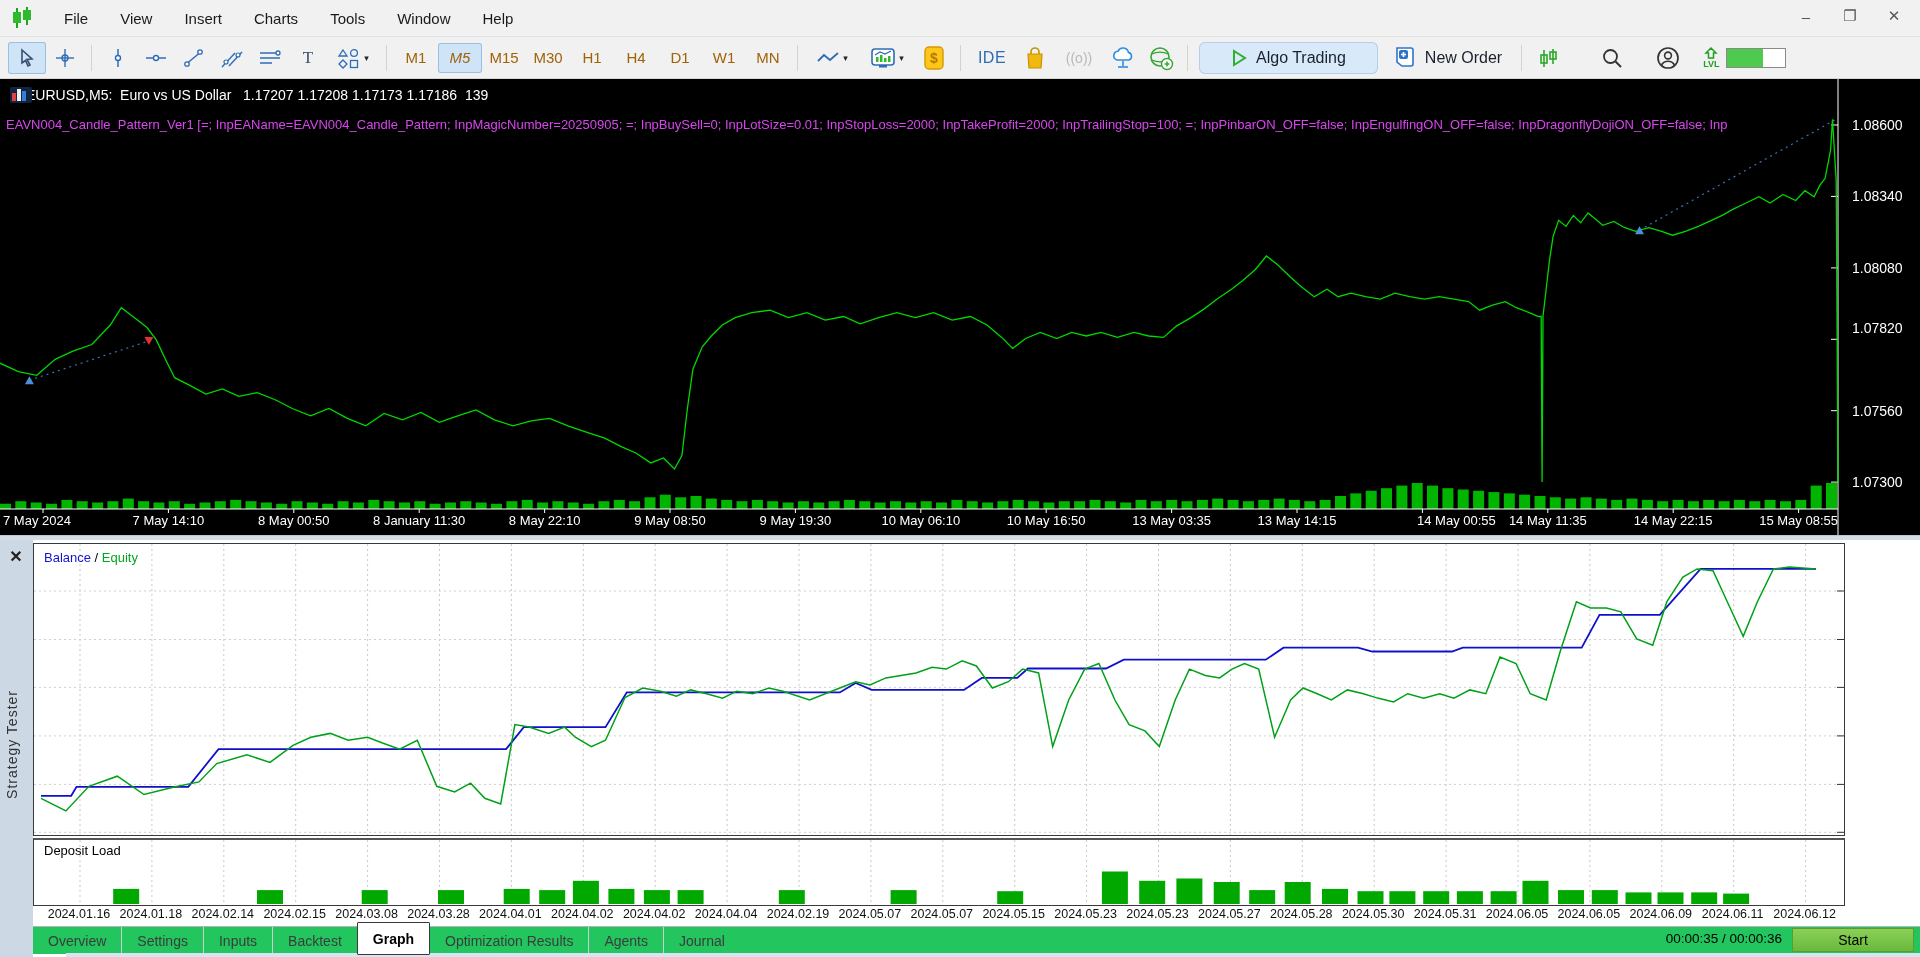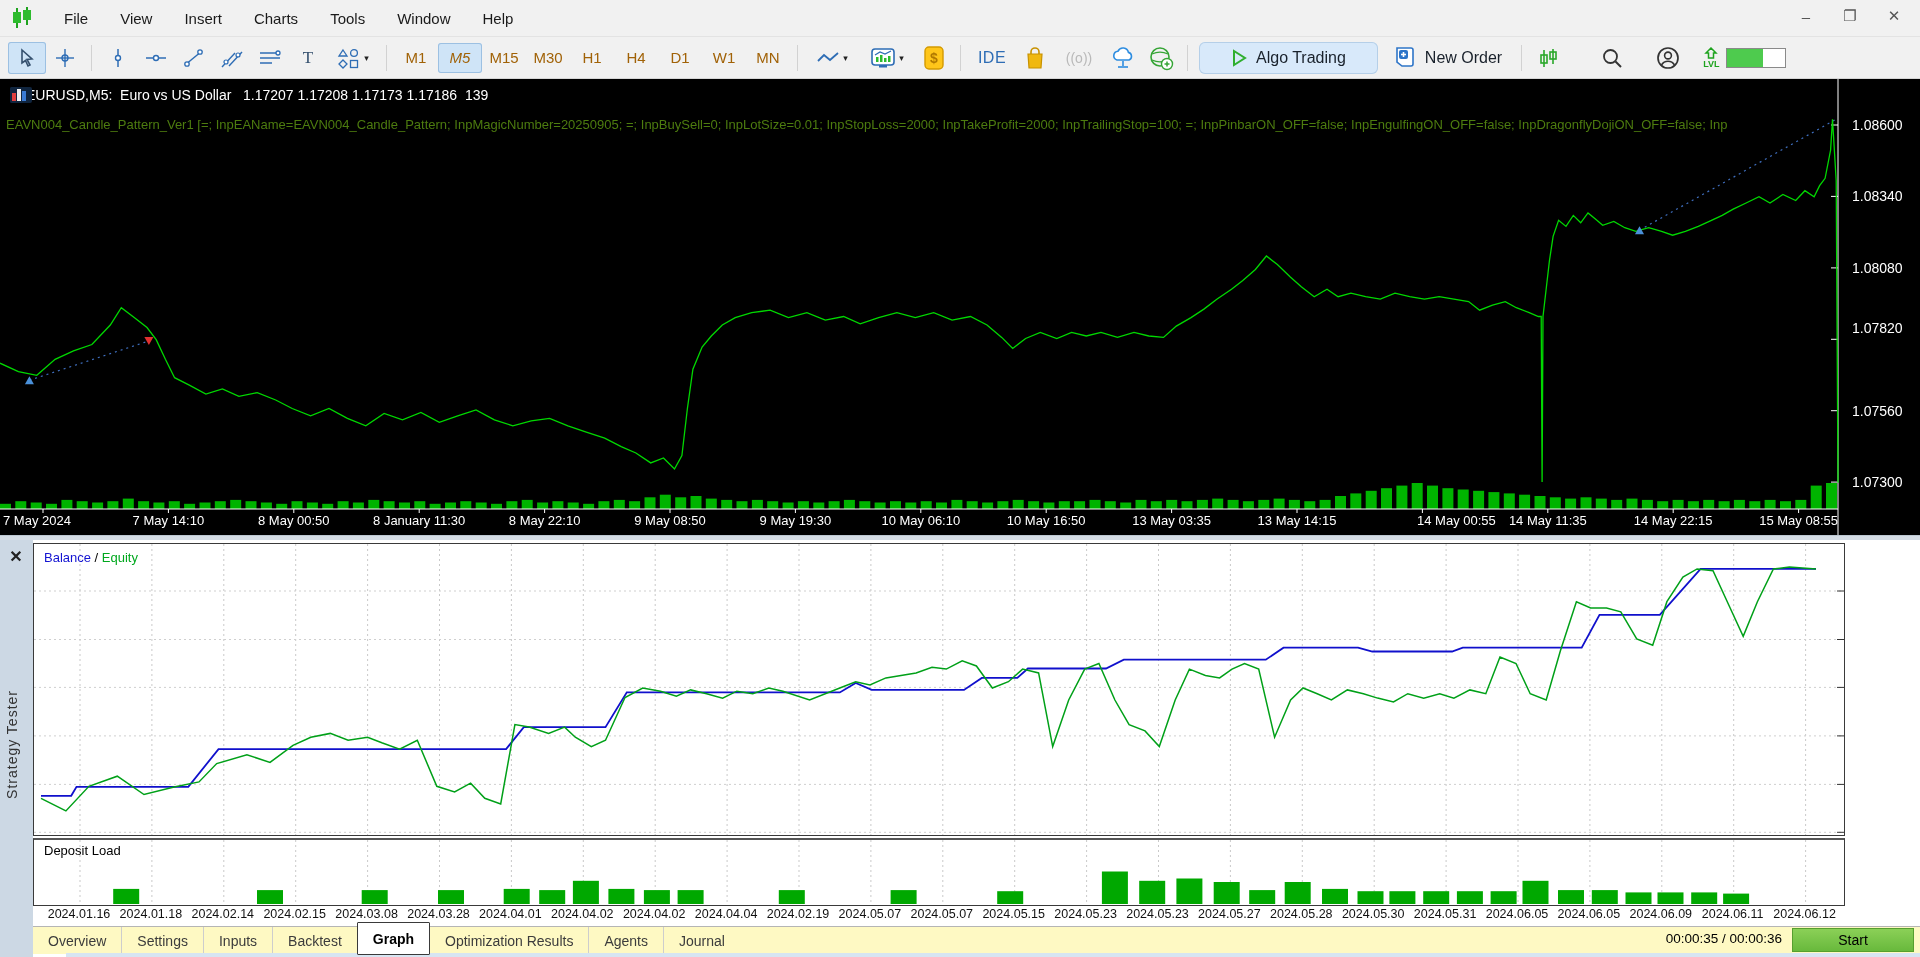--- a/index.html
+++ b/index.html
@@ -29,21 +29,21 @@
   .order-btn{display:flex;align-items:center;gap:9px;height:32px;padding:0 12px;font-size:16px;color:#19212b;}
   .lvl-wrap{display:flex;flex-direction:column;align-items:center;line-height:10px;margin:0 6px;}
   .lvl-txt{font-size:9px;font-weight:bold;color:#1fa31f;}
   .progress{width:58px;height:18px;border:1px solid #8a8a8a;background:#fff;margin-right:6px;}
   .progress>div{height:100%;background:#4ecb4e;}
   
   .chart{position:relative;height:456px;background:#000;}
   .chart svg{position:absolute;left:0;top:0;}
   .chart-header{position:absolute;left:10px;top:8px;display:flex;align-items:center;gap:8px;z-index:3;}
   .chart-header .txt{color:#fff;font-size:14px;white-space:pre;}
-  .ea-line{position:absolute;left:6px;top:38px;color:#4d7c0f;font-size:13px;white-space:nowrap;z-index:3;}
+  .ea-line{position:absolute;left:6px;top:38px;color:#d946ef;font-size:13px;white-space:nowrap;z-index:3;}
   .price-tick{position:absolute;left:8px;color:#fff;font-size:14px;z-index:3;}
   .price-axis-strip{position:absolute;left:1844px;top:0;width:76px;height:430px;z-index:3;}
   .time-axis{position:absolute;left:0;top:432px;width:1844px;height:22px;z-index:3;}
   .time-tick{position:absolute;top:2px;transform:translateX(-50%);color:#fff;font-size:13px;white-space:nowrap;}
   
   .splitter{height:4px;background:#d4dce4;border-top:1px solid #bcc7d1;}
   
   .tester{position:relative;height:420px;background:#fff;}
   .tester-side{position:absolute;left:0;top:0;width:33px;height:420px;background:#ccd8e4;}
   .tester-close{position:absolute;left:6px;top:6px;width:20px;height:20px;display:flex;align-items:center;
@@ -55,21 +55,21 @@
               border:1px solid #3a3a3a;border-bottom:1px solid #3a3a3a;box-sizing:border-box;}
   .legend{position:absolute;left:10px;top:6px;font-size:13px;z-index:2;}
   .deposit-wrap{position:absolute;left:0;top:298px;width:1812px;height:68px;background:#fff;
                 border:1px solid #3a3a3a;border-top:2px solid #555;box-sizing:border-box;}
   .deposit-label{position:absolute;left:10px;top:3px;font-size:13px;color:#000;z-index:2;}
   .labels-strip{position:absolute;left:1812px;top:0;width:75px;height:366px;background:#fff;}
   .value-tick{position:absolute;left:10px;font-size:13px;color:#000;}
   .dates-row{position:absolute;left:0;top:366px;width:1812px;height:20px;overflow:hidden;}
   .date-tick{position:absolute;top:1px;transform:translateX(-50%);font-size:12.5px;color:#111;white-space:nowrap;}
   
-  .tabs-row{position:absolute;left:0;top:386px;right:0;height:27px;background:#fef9c3;
+  .tabs-row{position:absolute;left:0;top:386px;right:0;height:27px;background:#22c55e;
             border-top:1px solid #b5b5b5;display:flex;align-items:center;}
   .tab{position:relative;height:27px;display:flex;align-items:center;padding:0 15px;font-size:14px;color:#3c3c3c;}
   .tab + .tab{border-left:1px solid #cdcdcd;}
   .tab.active{background:#fff;border:1px solid #3a3a3a;height:31px;top:-2px;font-weight:bold;color:#000;z-index:2;border-radius:1px;}
   .tab.active + .tab{border-left:none;}
   .tester-clock{position:absolute;right:138px;top:391px;font-size:13.5px;color:#000;z-index:3;}
   .start-btn{position:absolute;right:6px;top:388px;width:122px;height:24px;background:linear-gradient(#8bd057,#68b93c);
              border:1px solid #569f2f;display:flex;align-items:center;justify-content:center;font-size:14px;color:#000;z-index:3;}
   .bottom-strip{position:absolute;left:33px;right:0;top:413px;height:7px;background:#d7e5f2;}
   .icon{display:inline-flex;align-items:center;justify-content:center;}

